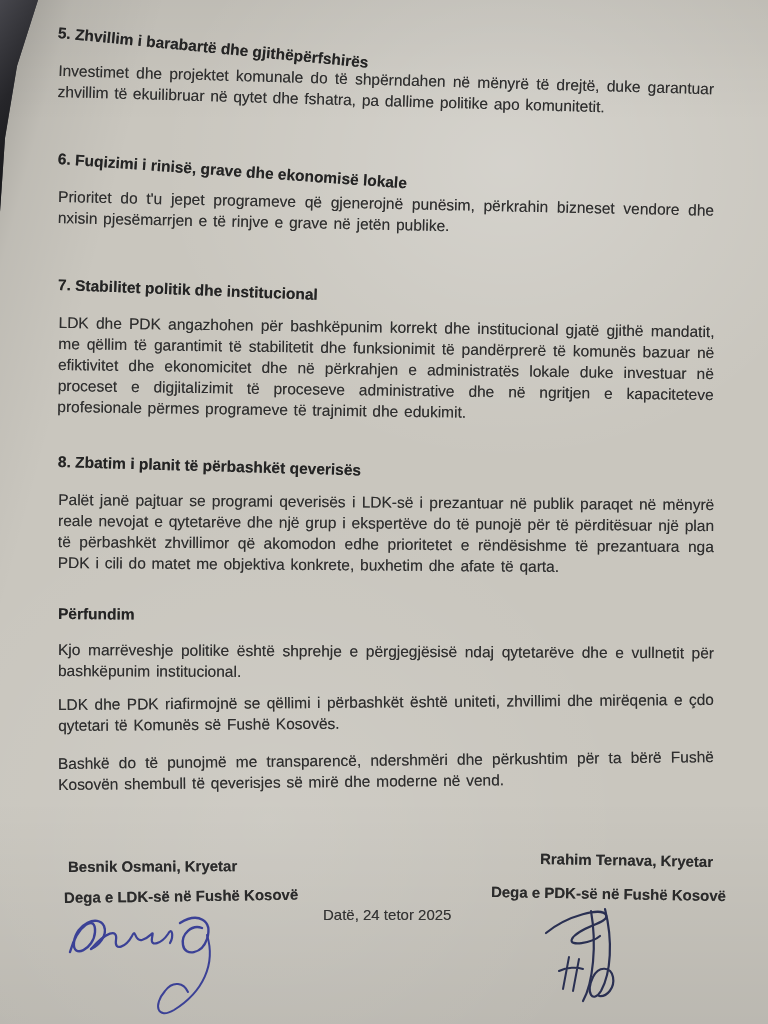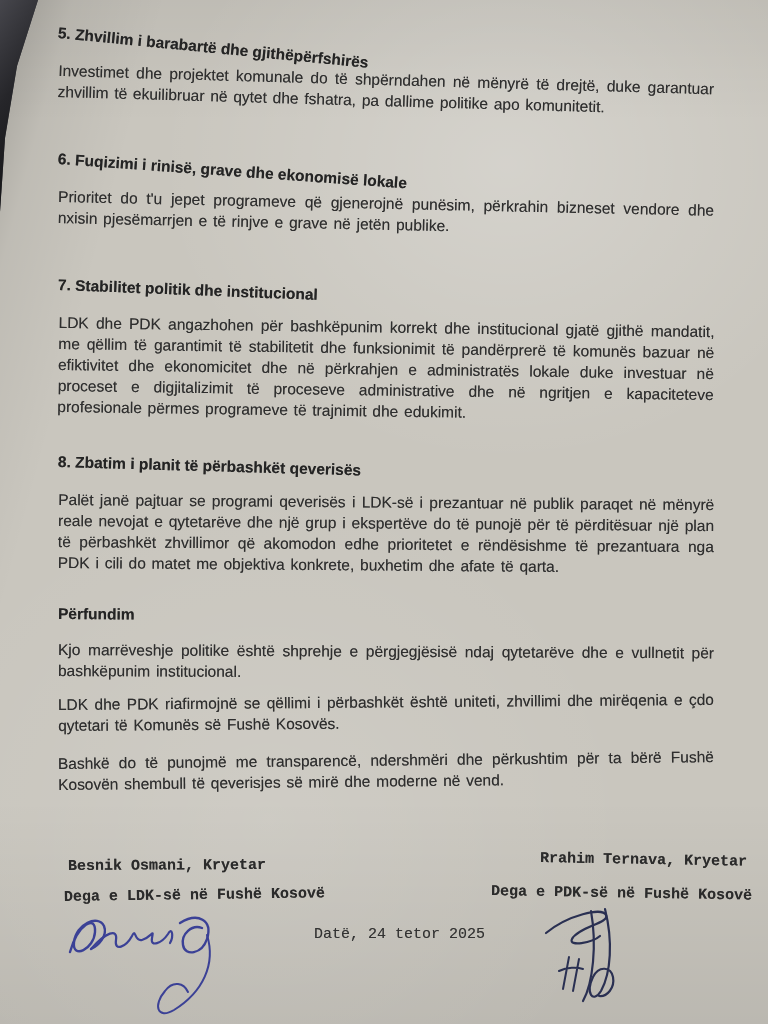--- a/index.html
+++ b/index.html
@@ -29,30 +29,29 @@
     font-size:15.5px;font-weight:bold;color:#242424;margin:0 0 17px 0;
     transform:rotate(var(--tilt,0deg));transform-origin:0 50%;
   }
   .sec-p{
     margin:0;text-align:justify;word-spacing:1.5px;
     transform:rotate(var(--tilt,0deg));transform-origin:0 50%;
   }
   .mb-xl{margin-bottom:46px}.mb-lg{margin-bottom:34px}.mb-md{margin-bottom:30px}
   .mb-s1{margin-bottom:13px}.mb-s2{margin-bottom:17px}
   .h-concl{margin-bottom:15px}
-  .sig-area{position:absolute;left:0;top:0;width:768px;height:1024px;pointer-events:none;font-family:Liberation Mono, monospace;}
+  .sig-area{position:absolute;left:0;top:0;width:768px;height:1024px;pointer-events:none;}
   .sig-label{
     position:absolute;font-weight:bold;font-size:15px;color:#2b2b2b;white-space:nowrap;
     text-shadow:0 0 0.5px rgba(40,40,40,0.55);
     transform:rotate(var(--tilt,0deg));transform-origin:0 50%;
   }
   .date-line{
-    position:absolute;left:314px;top:906px;font-size:15px;color:#333;white-space:nowrap;
+    position:absolute;left:323px;top:906px;font-size:15px;color:#333;white-space:nowrap;
     text-shadow:0 0 0.5px rgba(40,40,40,0.45);
-    margin-top:20px;
   }
   .sig-svg{position:absolute;}
   .sig-svg path{fill:none;stroke-linecap:round;stroke-linejoin:round;}
   .ink-ldk path{stroke:var(--ink-blue,#3b4196);}
   .ink-pdk path{stroke:var(--ink-dark,#2a3052);}
 </style>
 </head>
 <body>
 
 <div class="photo">

